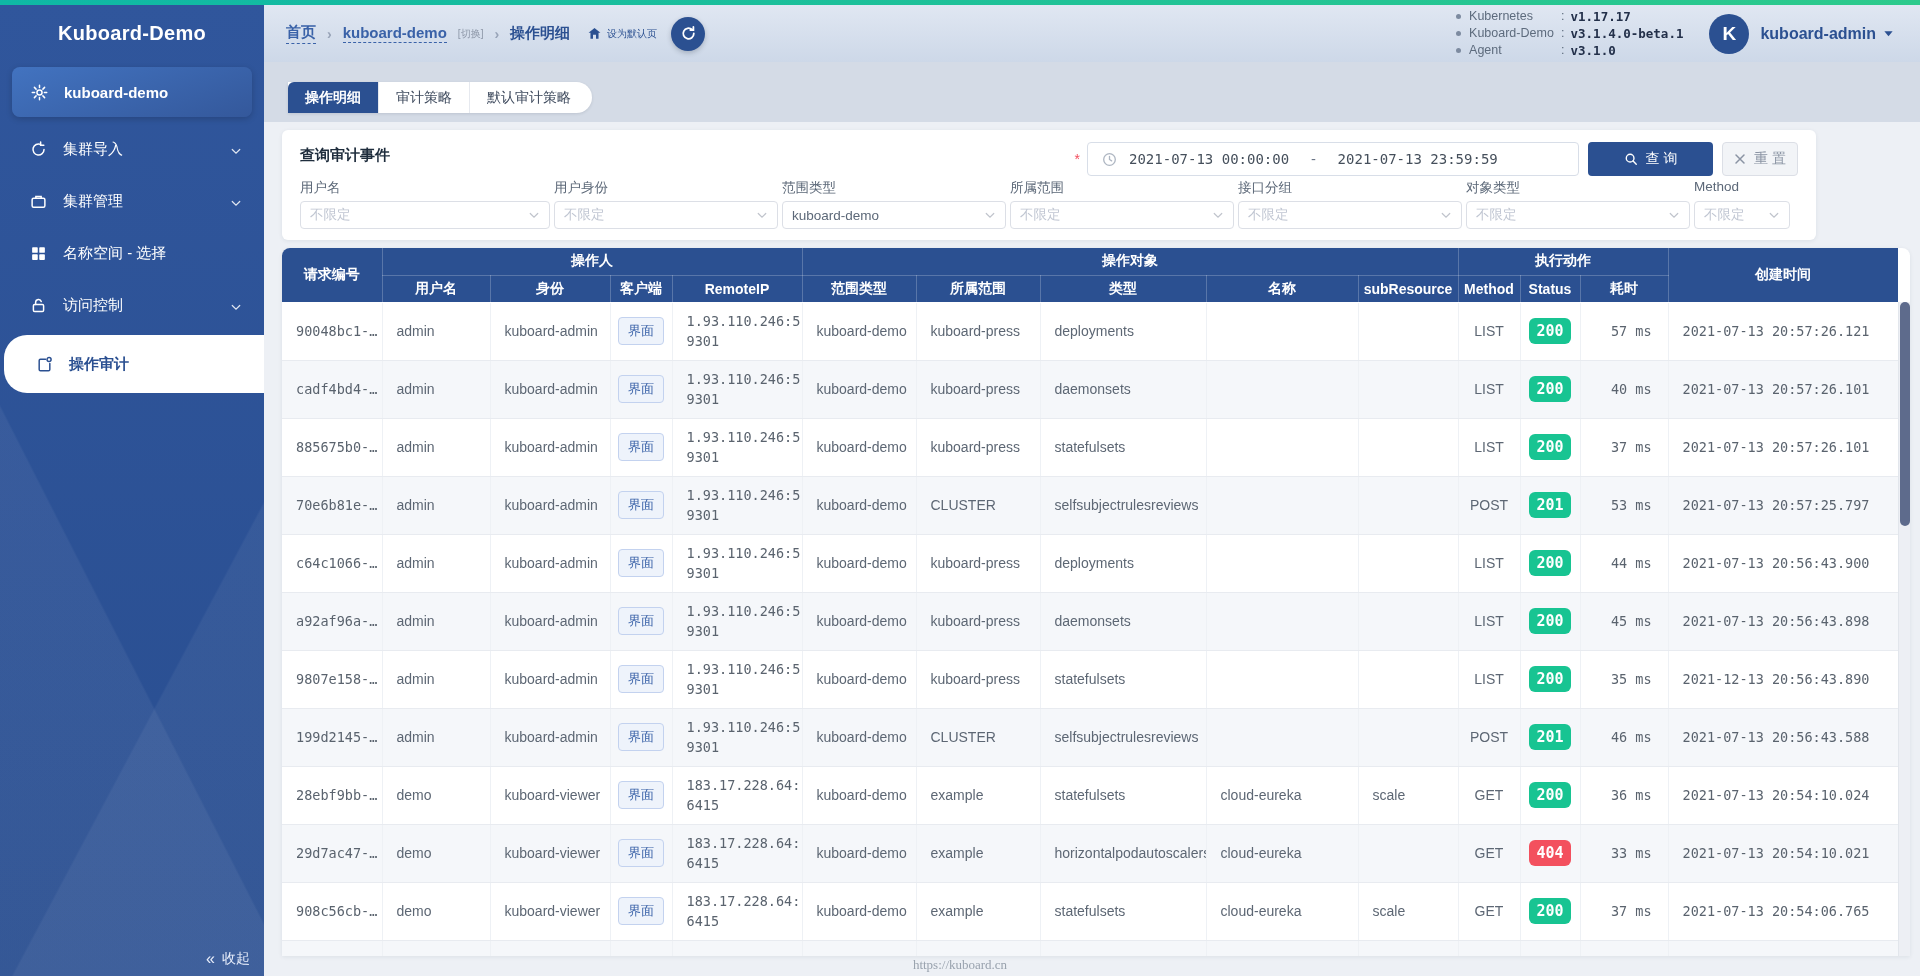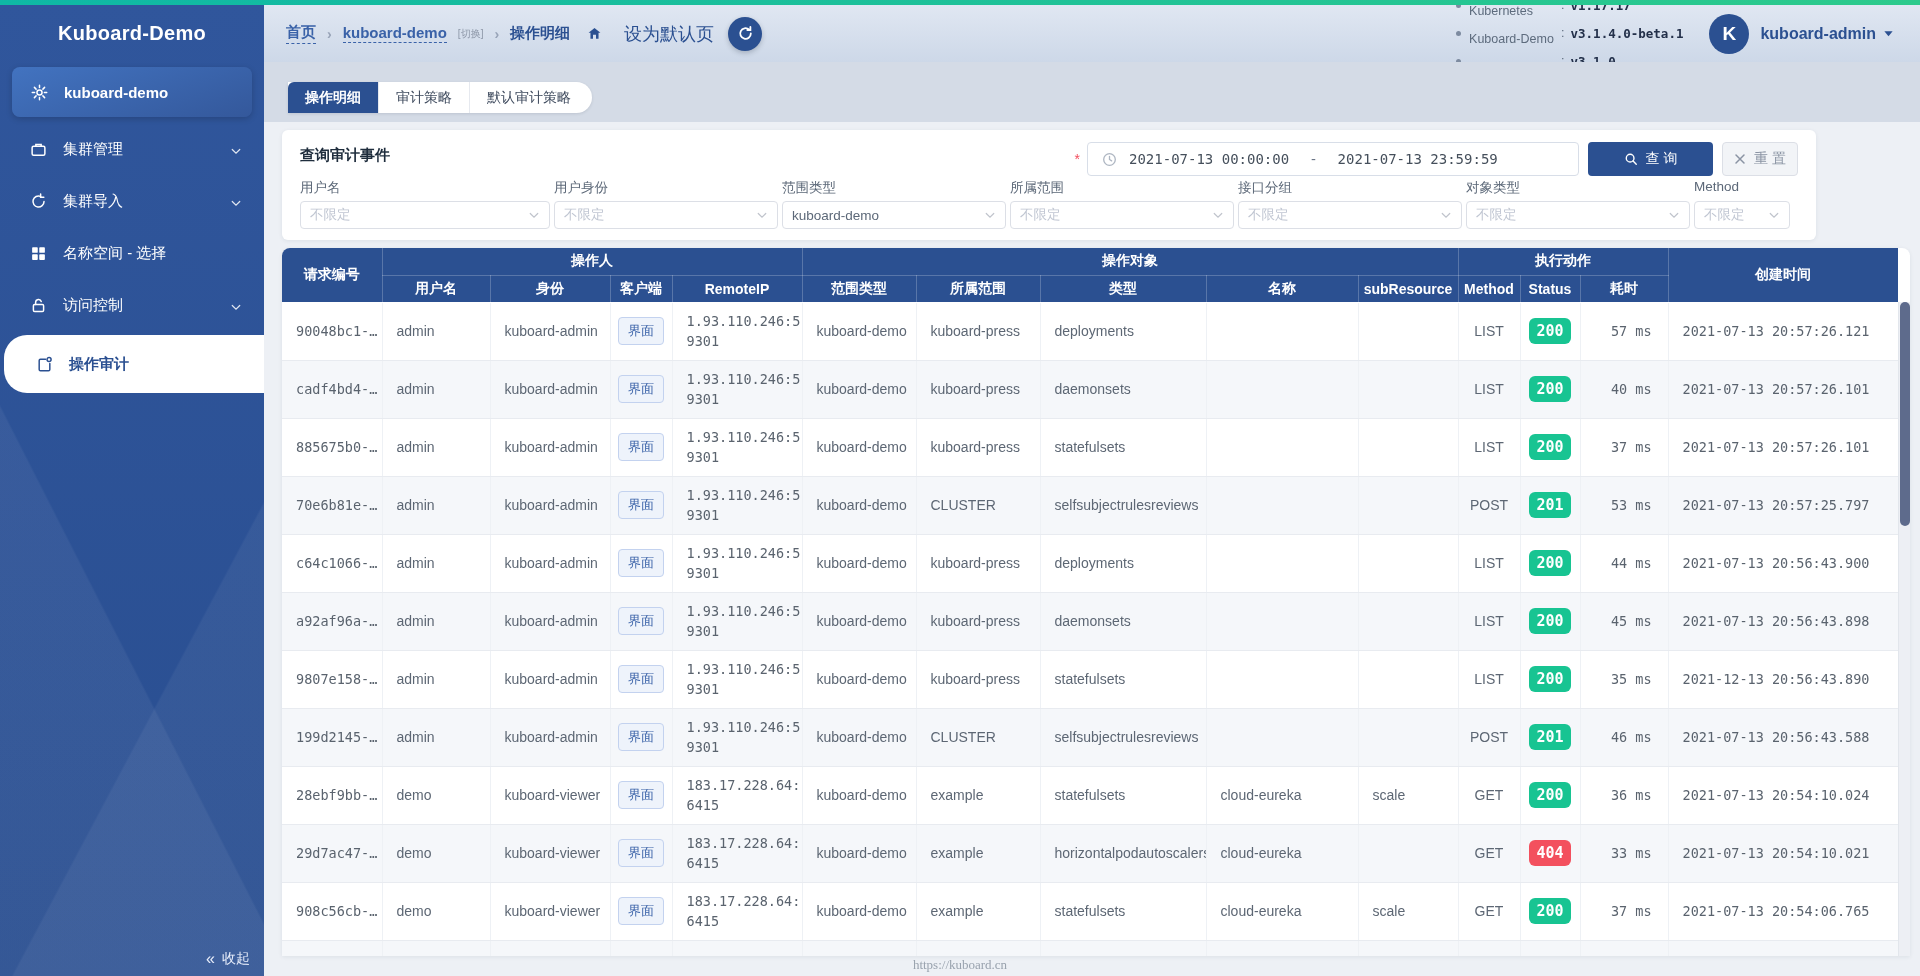--- a/index.html
+++ b/index.html
@@ -33,28 +33,28 @@
   
   .main { position:relative; flex:1; height:100%; padding-top:5px; display:flex; flex-direction:column; }
   .topbar { height:57px; flex:0 0 57px; display:flex; align-items:center; padding:0 22px 0 22px;
     background:linear-gradient(180deg,#e0e7f2,#cdd8e8); }
   .crumbs { display:flex; align-items:center; gap:11px; }
   .crumb-link { color:#3a62a8; font-size:15px; font-weight:bold; text-decoration:none;
     border-bottom:1px dashed #3a62a8; padding-bottom:1px; cursor:pointer; }
   .crumb-sep { color:#98a4b8; font-size:14px; font-weight:bold; }
   .crumb-hint { color:#8d97a8; font-size:10px; }
   .crumb-current { color:#2b5091; font-size:15px; font-weight:bold; }
-  .set-default { display:flex; align-items:center; gap:22px; color:#2b5091; font-size:18px; margin-left:6px; cursor:pointer; }
+  .set-default { display:flex; align-items:center; gap:5px; color:#2b5091; font-size:10px; margin-left:6px; cursor:pointer; }
   .refresh-btn { width:34px; height:34px; border-radius:50%; background:#2b5091; margin-left:14px;
     display:flex; align-items:center; justify-content:center; color:#fff; cursor:pointer;
     box-shadow:0 2px 5px rgba(31,45,61,.25); }
   .versions { margin-left:auto; font-size:12.5px; color:#5d6b7d; line-height:17px; }
   .vrow { display:flex; align-items:center; }
   .vrow .dot { width:5px; height:5px; border-radius:50%; background:#7d8ba0; margin-right:8px; }
-  .vrow .vname { width:92px;margin-top:11px; }
+  .vrow .vname { width:92px; }
   .vrow .vcolon { margin-right:6px; }
   .vrow .vval { font-family:"DejaVu Sans Mono", monospace; font-weight:bold; color:#23304a; }
   .userbox { display:flex; align-items:center; margin-left:26px; margin-right:4px; cursor:pointer; }
   .avatar { width:40px; height:40px; border-radius:50%; background:#2b5091; color:#fff;
     display:flex; align-items:center; justify-content:center; font-size:19px; font-weight:bold; }
   .username { margin-left:11px; color:#2b5091; font-size:16px; font-weight:bold; }
   .userbox .caret { margin-left:7px; color:#2b5091; }
 
   .tabstrip { height:60px; flex:0 0 60px; background:#d4dbe6; padding:20px 0 0 24px; }
   .tabs { display:inline-flex; height:31px; background:#fff; border-radius:0 16px 16px 0; overflow:hidden;
@@ -130,37 +130,37 @@
             <svg width="17" height="17" viewBox="0 0 16 16" fill="none" stroke="currentColor" stroke-width="1.4" stroke-linecap="round">
               <circle cx="8" cy="8" r="2.4"></circle>
               <path d="M8 1.2v2.2M8 12.6v2.2M1.2 8h2.2M12.6 8h2.2M3.2 3.2l1.6 1.6M11.2 11.2l1.6 1.6M12.8 3.2l-1.6 1.6M4.8 11.2l-1.6 1.6"></path>
             </svg>
           </span>
           <span>kuboard-demo</span>
         </div>
         <div class="side-item">
           <span class="icn">
             <svg width="17" height="17" viewBox="0 0 16 16" fill="none" stroke="currentColor" stroke-width="1.4" stroke-linecap="round">
+              <path d="M13.2 8A5.2 5.2 0 1 1 10 3.2"></path>
+              <path d="M10 1v3h3"></path>
+            </svg>
+          </span>
+          <span>集群导入</span>
+          <span class="chev"><svg width="12" height="12" viewBox="0 0 16 16" fill="none" stroke="currentColor" stroke-width="1.6" stroke-linecap="round">
+              <path d="M3 6l5 5 5-5"></path>
+            </svg></span>
+        </div>
+        <div class="side-item">
+          <span class="icn">
+            <svg width="17" height="17" viewBox="0 0 16 16" fill="none" stroke="currentColor" stroke-width="1.4" stroke-linecap="round">
               <rect x="2" y="5" width="12" height="8.5" rx="1.4"></rect>
               <path d="M5.5 5V3.2h5V5"></path>
             </svg>
           </span>
           <span>集群管理</span>
-          <span class="chev"><svg width="12" height="12" viewBox="0 0 16 16" fill="none" stroke="currentColor" stroke-width="1.6" stroke-linecap="round">
-              <path d="M3 6l5 5 5-5"></path>
-            </svg></span>
-        </div>
-        <div class="side-item">
-          <span class="icn">
-            <svg width="17" height="17" viewBox="0 0 16 16" fill="none" stroke="currentColor" stroke-width="1.4" stroke-linecap="round">
-              <path d="M13.2 8A5.2 5.2 0 1 1 10 3.2"></path>
-              <path d="M10 1v3h3"></path>
-            </svg>
-          </span>
-          <span>集群导入</span>
           <span class="chev"><svg width="12" height="12" viewBox="0 0 16 16" fill="none" stroke="currentColor" stroke-width="1.6" stroke-linecap="round">
               <path d="M3 6l5 5 5-5"></path>
             </svg></span>
         </div>
         <div class="side-item">
           <span class="icn">
             <svg width="17" height="17" viewBox="0 0 16 16" fill="currentColor">
               <rect x="2" y="2" width="5.3" height="5.3" rx="0.8"></rect>
               <rect x="8.7" y="2" width="5.3" height="5.3" rx="0.8"></rect>
               <rect x="2" y="8.7" width="5.3" height="5.3" rx="0.8"></rect>

